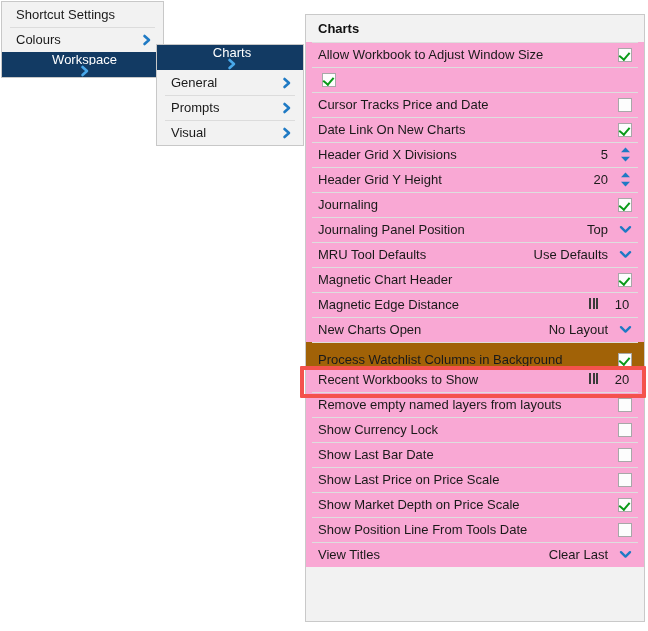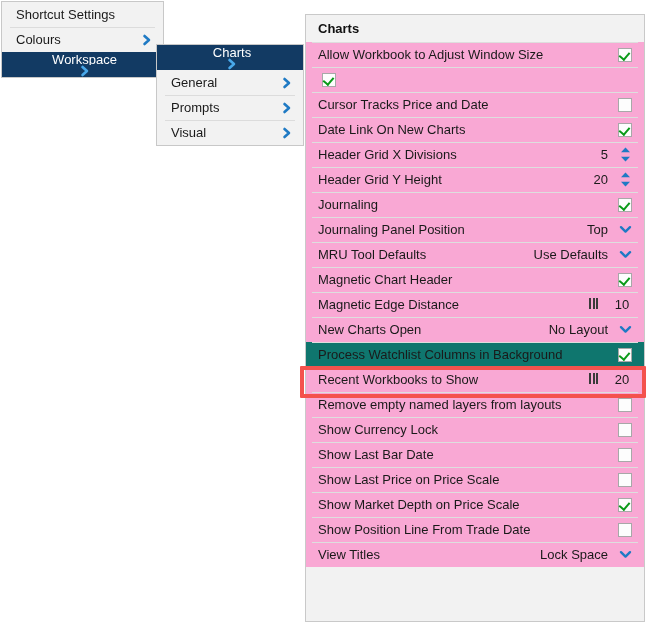--- a/index.html
+++ b/index.html
@@ -114,21 +114,22 @@
   .setting-row::before {
     content: "";
     position: absolute;
     left: 6px;
     right: 6px;
     top: 0;
     height: 1px;
     background: #dedede;
   }
   .setting-row.highlighted {
-    background: #0f766e;
+    background: #a16207;
+    align-items: flex-end;
   }
   .s-label {
     flex: 1 1 auto;
     white-space: nowrap;
     overflow: hidden;
     font-size: 13px;
   }
   .s-value {
     flex: 0 0 auto;
     text-align: right;
@@ -406,28 +407,28 @@
           <span class="cb"></span>
         </span>
       </div>
       <div class="setting-row">
         <span class="s-label">Show Market Depth on Price Scale</span>
         <span class="s-control">
           <span class="cb checked"></span>
         </span>
       </div>
       <div class="setting-row">
-        <span class="s-label">Show Position Line From Trade Date</span>
+        <span class="s-label">Show Position Line From Tools Date</span>
         <span class="s-control">
           <span class="cb"></span>
         </span>
       </div>
       <div class="setting-row">
         <span class="s-label">View Titles</span>
-        <span class="s-value">Lock Space</span>
+        <span class="s-value">Clear Last</span>
         <span class="s-control">
           <svg class="chev-down" viewBox="0 0 13 9" fill="none" stroke="currentColor" stroke-width="2.4" stroke-linecap="round" stroke-linejoin="round">
             <polyline points="2,2.2 6.5,6.6 11,2.2"></polyline>
           </svg>
         </span>
       </div>
     </div>
 </div>
 
 <div id="highlight-box"></div>

